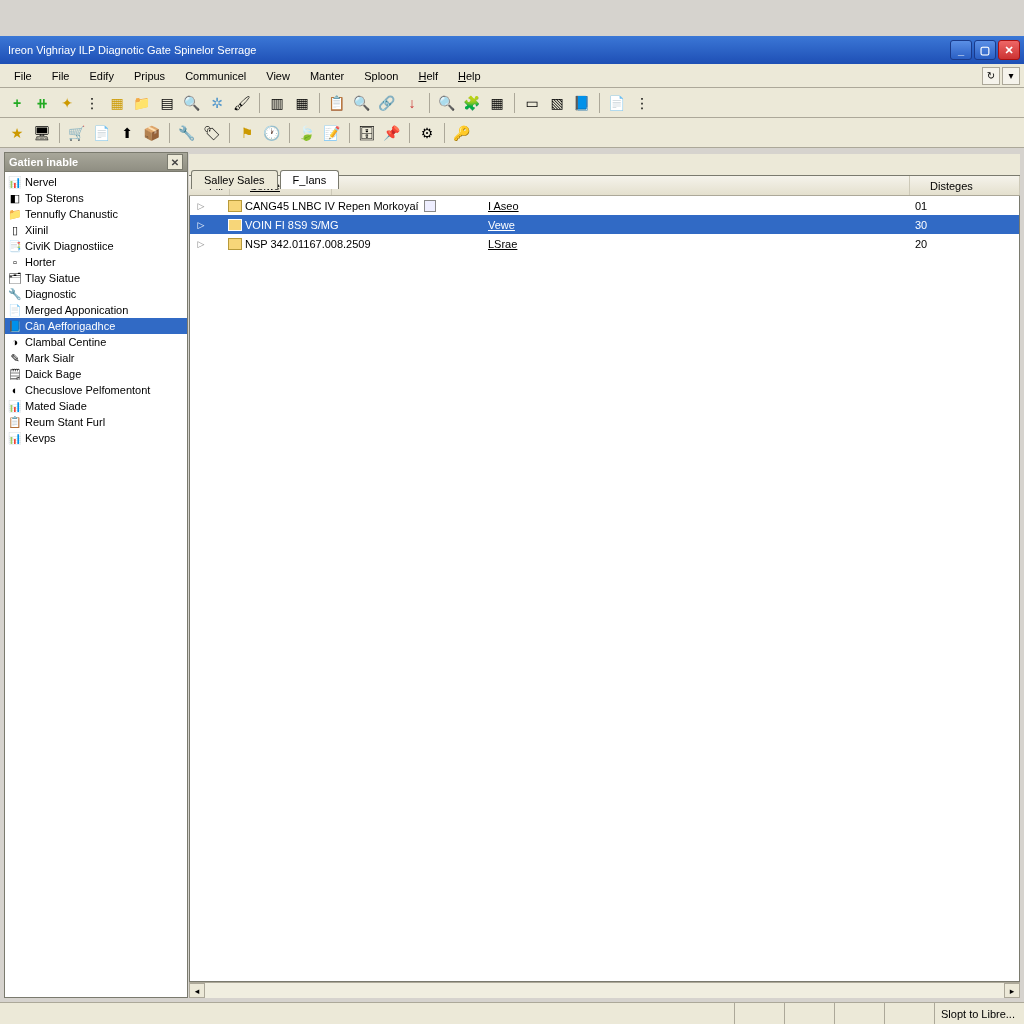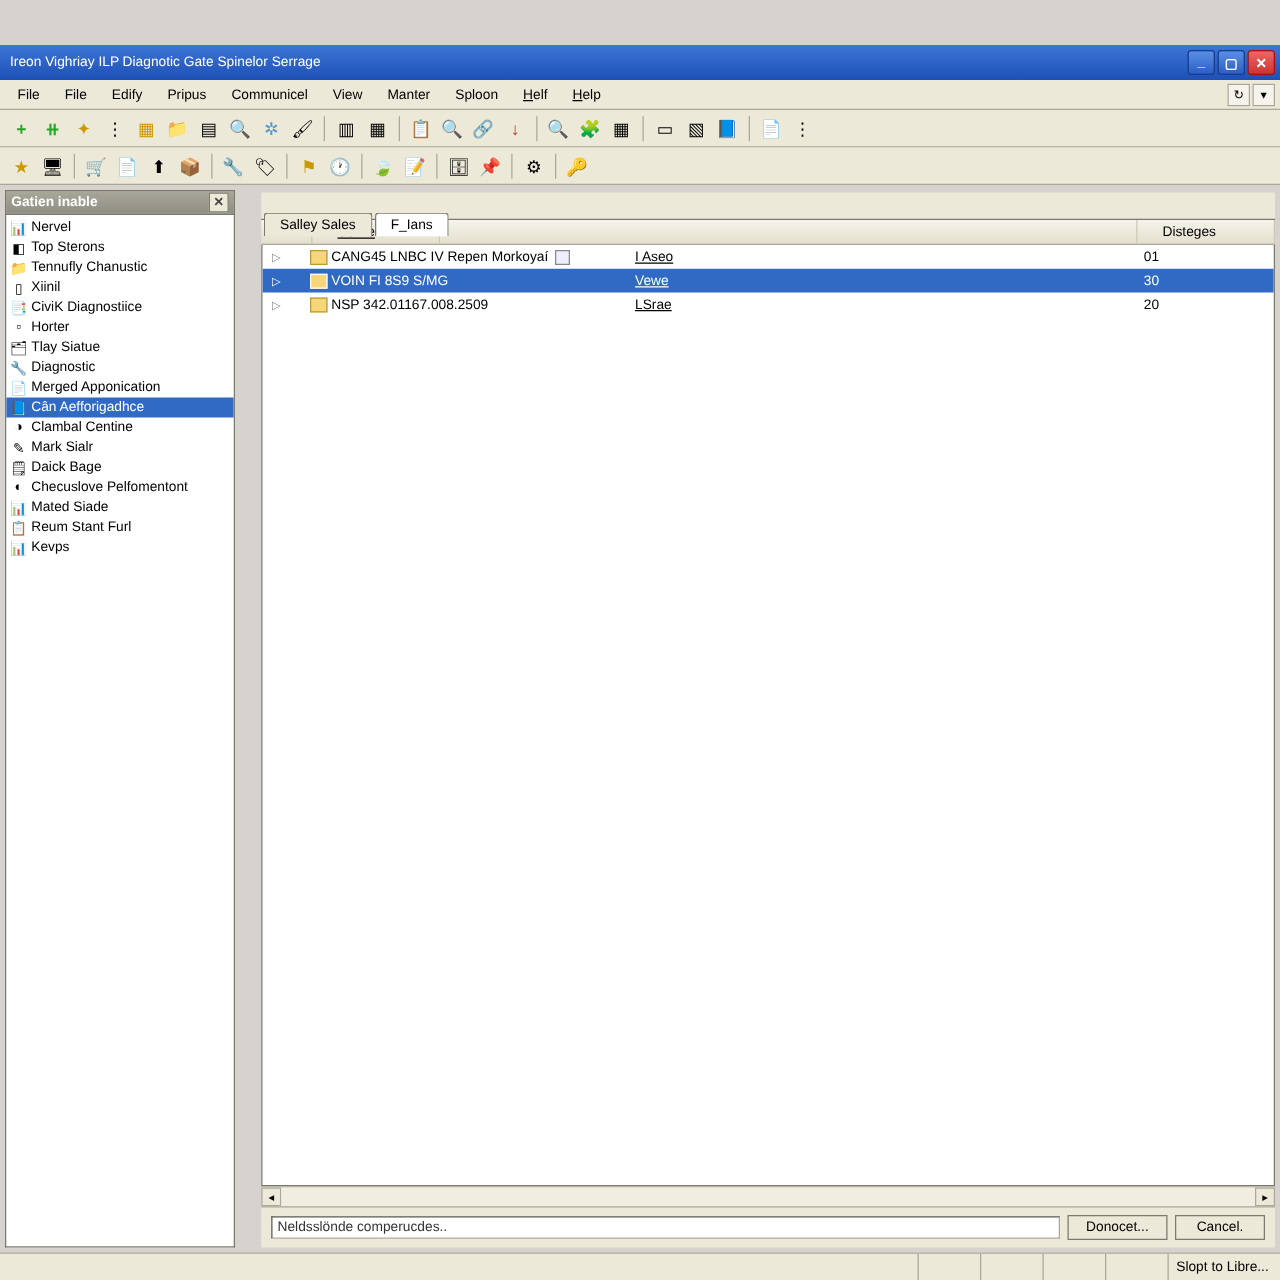--- a/index.html
+++ b/index.html
@@ -10,21 +10,21 @@
 .titlebar .wbtn { width: 22px; height: 20px; background: linear-gradient(to bottom,#5a8fe6,#2a5fc4); border: 1px solid #1a3a8a; border-radius: 3px; display: flex; align-items: center; justify-content: center; color: #fff; font-weight: bold; font-size: 11px; cursor: pointer; }
 .titlebar .wbtn.close { background: linear-gradient(to bottom,#e66,#c33); border-color: #a11; }
 .menubar { height: 24px; background: #ece9d8; border-bottom: 1px solid #aca899; display: flex; align-items: center; padding: 0 4px; gap: 0; }
 .menubar .mitem { padding: 3px 10px; cursor: pointer; }
 .menubar .mitem .u { text-decoration: underline; }
 .menubar .spacer { flex: 1; }
 .menubar .smallbtn { width: 18px; height: 18px; border: 1px solid #aca899; background: #f5f3eb; margin-left: 2px; display:flex; align-items:center; justify-content:center; cursor:pointer; font-size:10px;}
 .toolbar { height: 30px; background: #ece9d8; border-bottom: 1px solid #aca899; display: flex; align-items: center; padding: 2px 6px; gap: 3px; flex-wrap: nowrap; overflow: hidden;}
 .tbtn { width: 22px; height: 22px; display: flex; align-items: center; justify-content: center; cursor: pointer; border: 1px solid transparent; font-size: 14px; }
 .tsep { width: 1px; height: 20px; background: #aca899; margin: 0 3px; }
-.workarea { flex: 1; display: flex; padding: 4px; gap: 21px; min-height: 0; }
+.workarea { flex: 1; display: flex; padding: 4px; gap: 1px; min-height: 0; }
 .sidebar { width: 184px; display: flex; flex-direction: column; }
 .panel-hdr { height: 20px; background: linear-gradient(to bottom,#a8a79a,#8f8e82); color: #fff; display: flex; align-items: center; padding: 0 4px; font-size: 11px; font-weight: bold; border: 1px solid #7a7a6e;}
 .panel-hdr .x { width: 16px; height: 16px; background: #ece9d8; color: #444; border: 1px solid #7a7a6e; display:flex; align-items:center; justify-content:center; cursor:pointer; margin-left:auto; font-size:10px;}
 .tree { flex: 1; background: #fff; border: 1px solid #7a7a6e; border-top: none; overflow-y: auto; padding: 2px 0; }
 .tree-item { display: flex; align-items: center; padding: 1px 3px; cursor: pointer; gap: 3px;}
 .tree-item.selected { background: #316ac5; color: #fff; }
 .tree-item .ico { width: 14px; height: 14px; display: inline-flex; align-items:center; justify-content:center; font-size: 11px; }
 .mainpane { flex: 1; display: flex; flex-direction: column; min-width: 0; }
 .tabs { height: 22px; display: flex; align-items: flex-end; background: #ece9d8; border-bottom: 1px solid #7a7a6e; padding-left: 2px; margin-top:2px;}
 .tab { padding: 3px 12px; background: #ece9d8; border: 1px solid #7a7a6e; border-bottom: none; margin-right: 2px; cursor: pointer; position: relative; top: 14px; border-radius: 3px 3px 0 0;}
@@ -275,25 +275,20 @@
           <div class="cell c4">
             <span>20</span>
           </div>
         </div>
       </div>
     <div class="scroll-h">
       <div class="thumb-l">◂</div>
       <div class="track"></div>
       <div class="thumb-r">▸</div>
     </div>
-    <div class="bottom-bar">
-      <div class="status">Neldsslönde comperucdes..</div>
-      <div class="btn">Donocet...</div>
-      <div class="btn">Cancel.</div>
-    </div>
   </div>
 </div>
 
 <div class="statusbar">
   <div class="sseg first"></div>
   <div class="sseg"></div>
   <div class="sseg"></div>
   <div class="sseg"></div>
   <div class="sseg"></div>
   <div class="sseg last">Slopt to Libre...</div>

